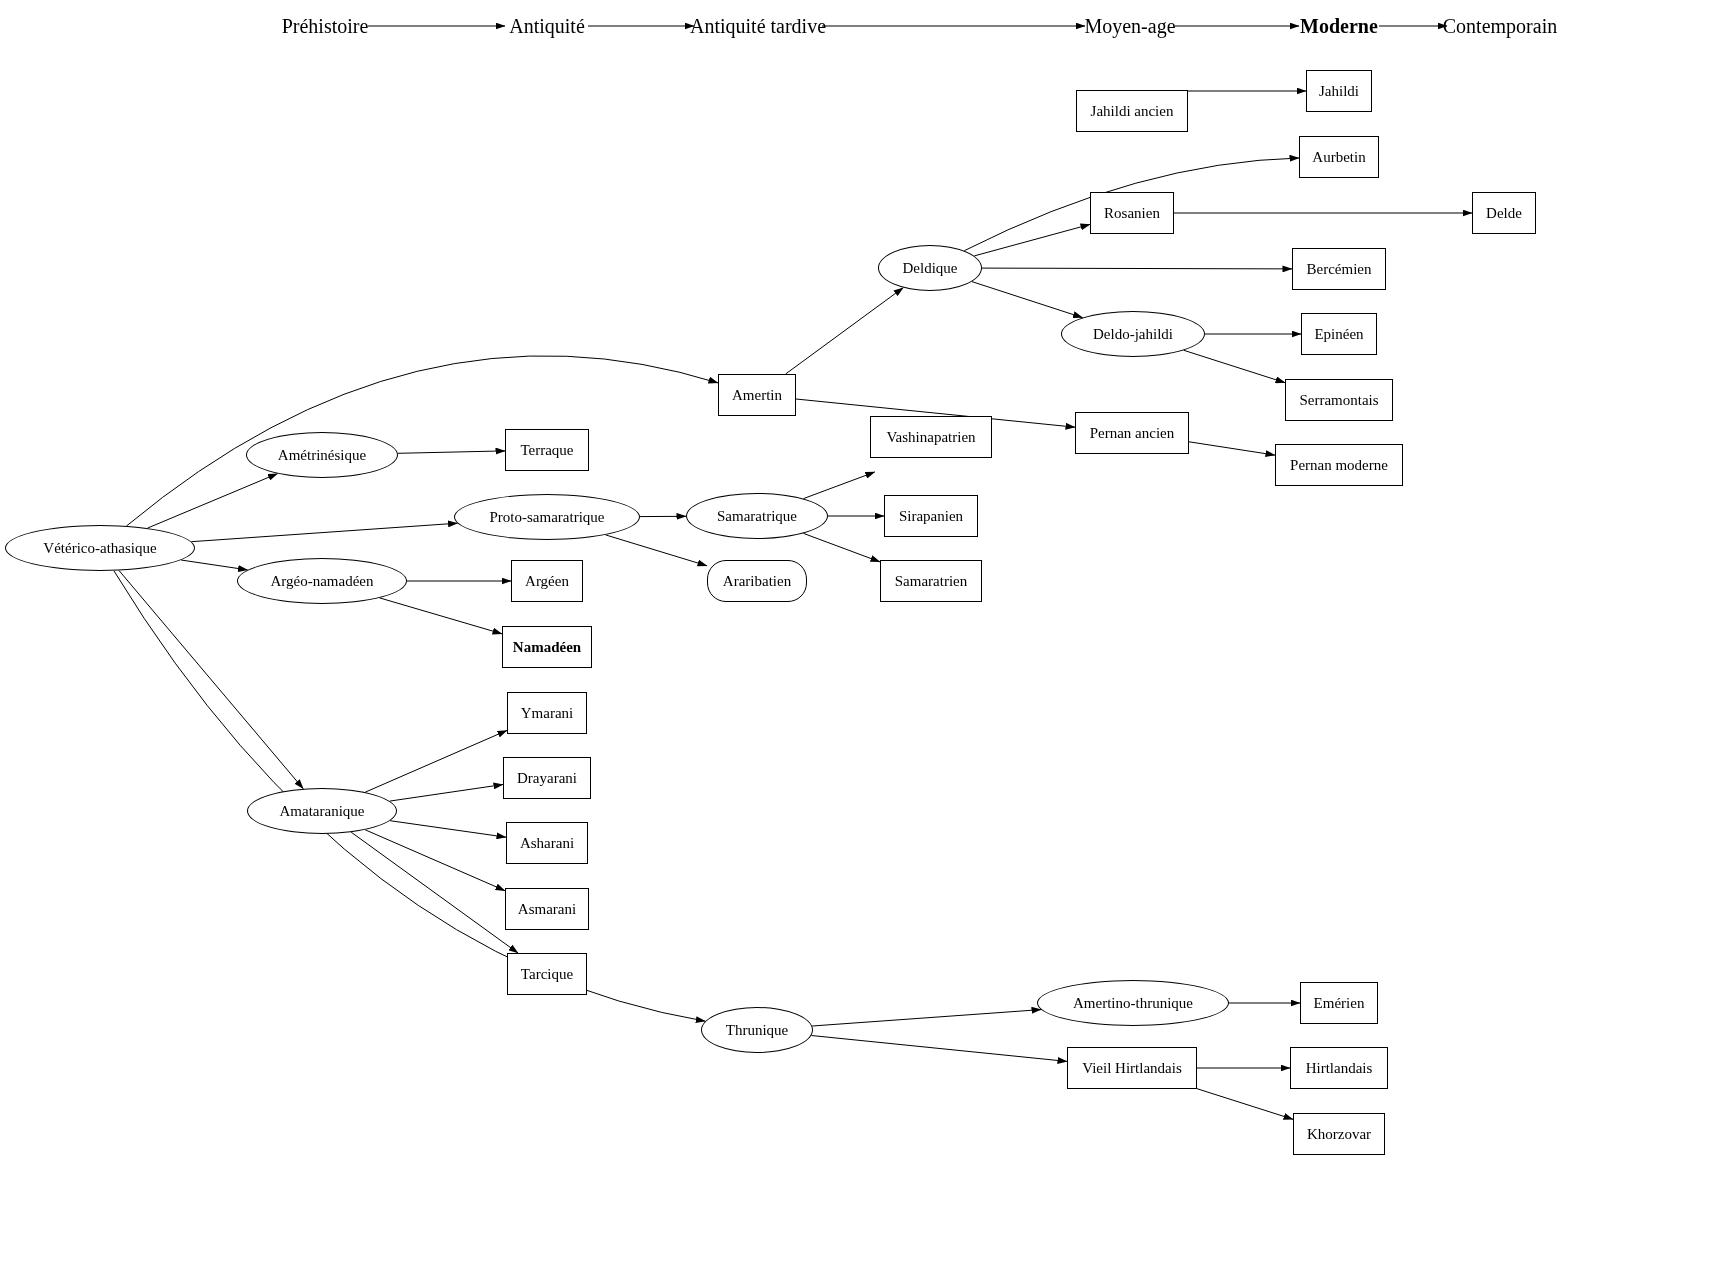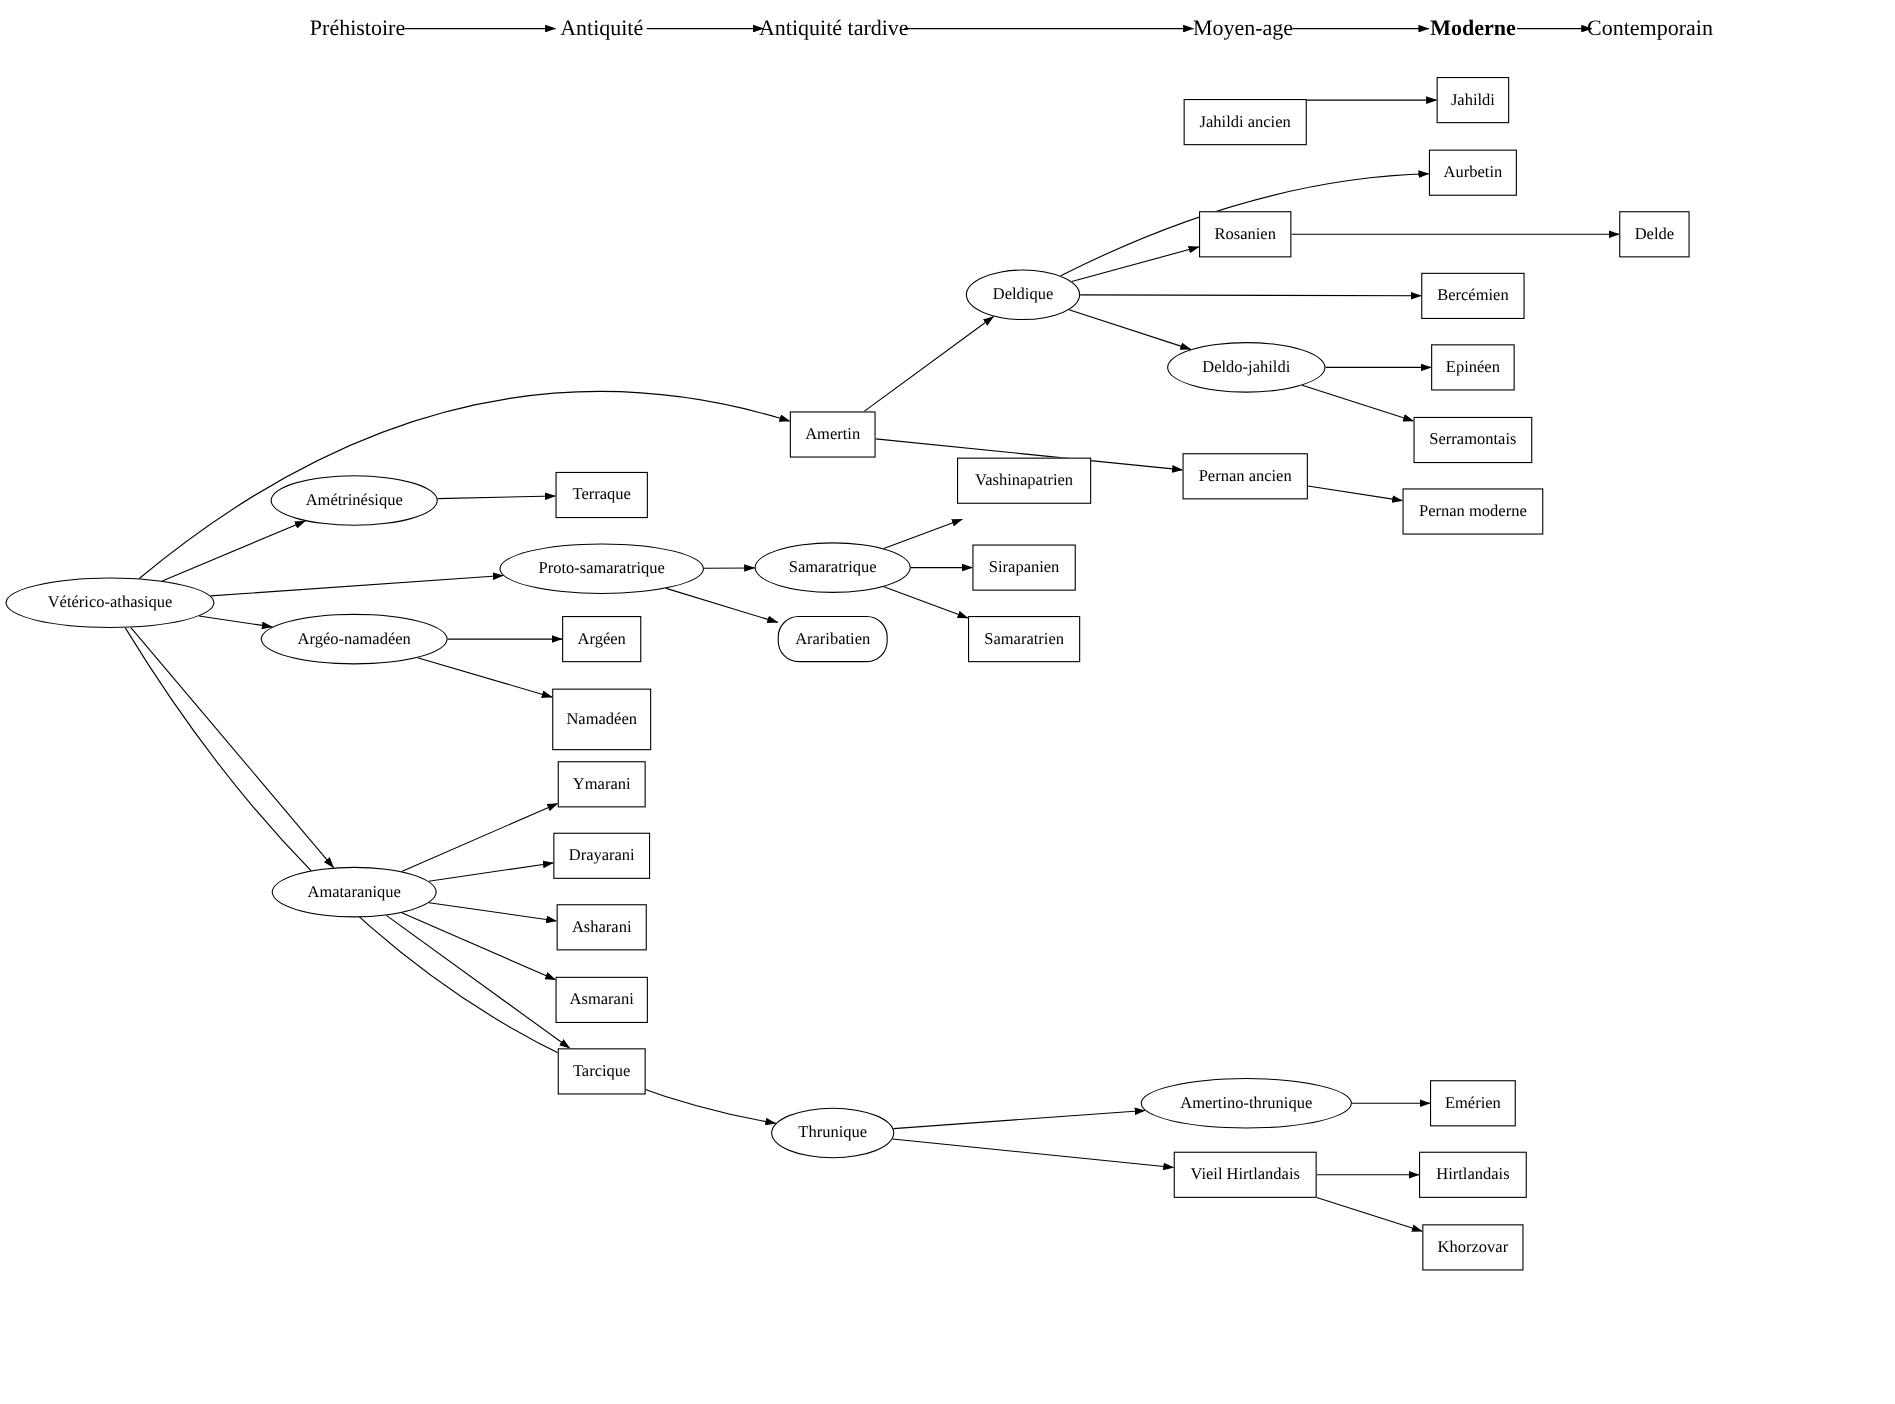--- a/index.html
+++ b/index.html
@@ -118,21 +118,21 @@
     </div>
     <div class="node rect" style="left: 707px; top: 560px; width: 100px; height: 42px; border-radius: 19px;">
       <span>Araribatien</span>
     </div>
     <div class="node ellipse" style="left: 237px; top: 558px; width: 170px; height: 46px;">
       <span>Argéo-namadéen</span>
     </div>
     <div class="node rect" style="left: 511px; top: 560px; width: 72px; height: 42px;">
       <span>Argéen</span>
     </div>
-    <div class="node rect" style="left: 502px; top: 626px; width: 90px; height: 56px;">
+    <div class="node rect" style="left: 502px; top: 626px; width: 90px; height: 42px; font-weight: bold;">
       <span>Namadéen</span>
     </div>
     <div class="node ellipse" style="left: 247px; top: 788px; width: 150px; height: 46px;">
       <span>Amataranique</span>
     </div>
     <div class="node rect" style="left: 507px; top: 692px; width: 80px; height: 42px;">
       <span>Ymarani</span>
     </div>
     <div class="node rect" style="left: 503px; top: 757px; width: 88px; height: 42px;">
       <span>Drayarani</span>

